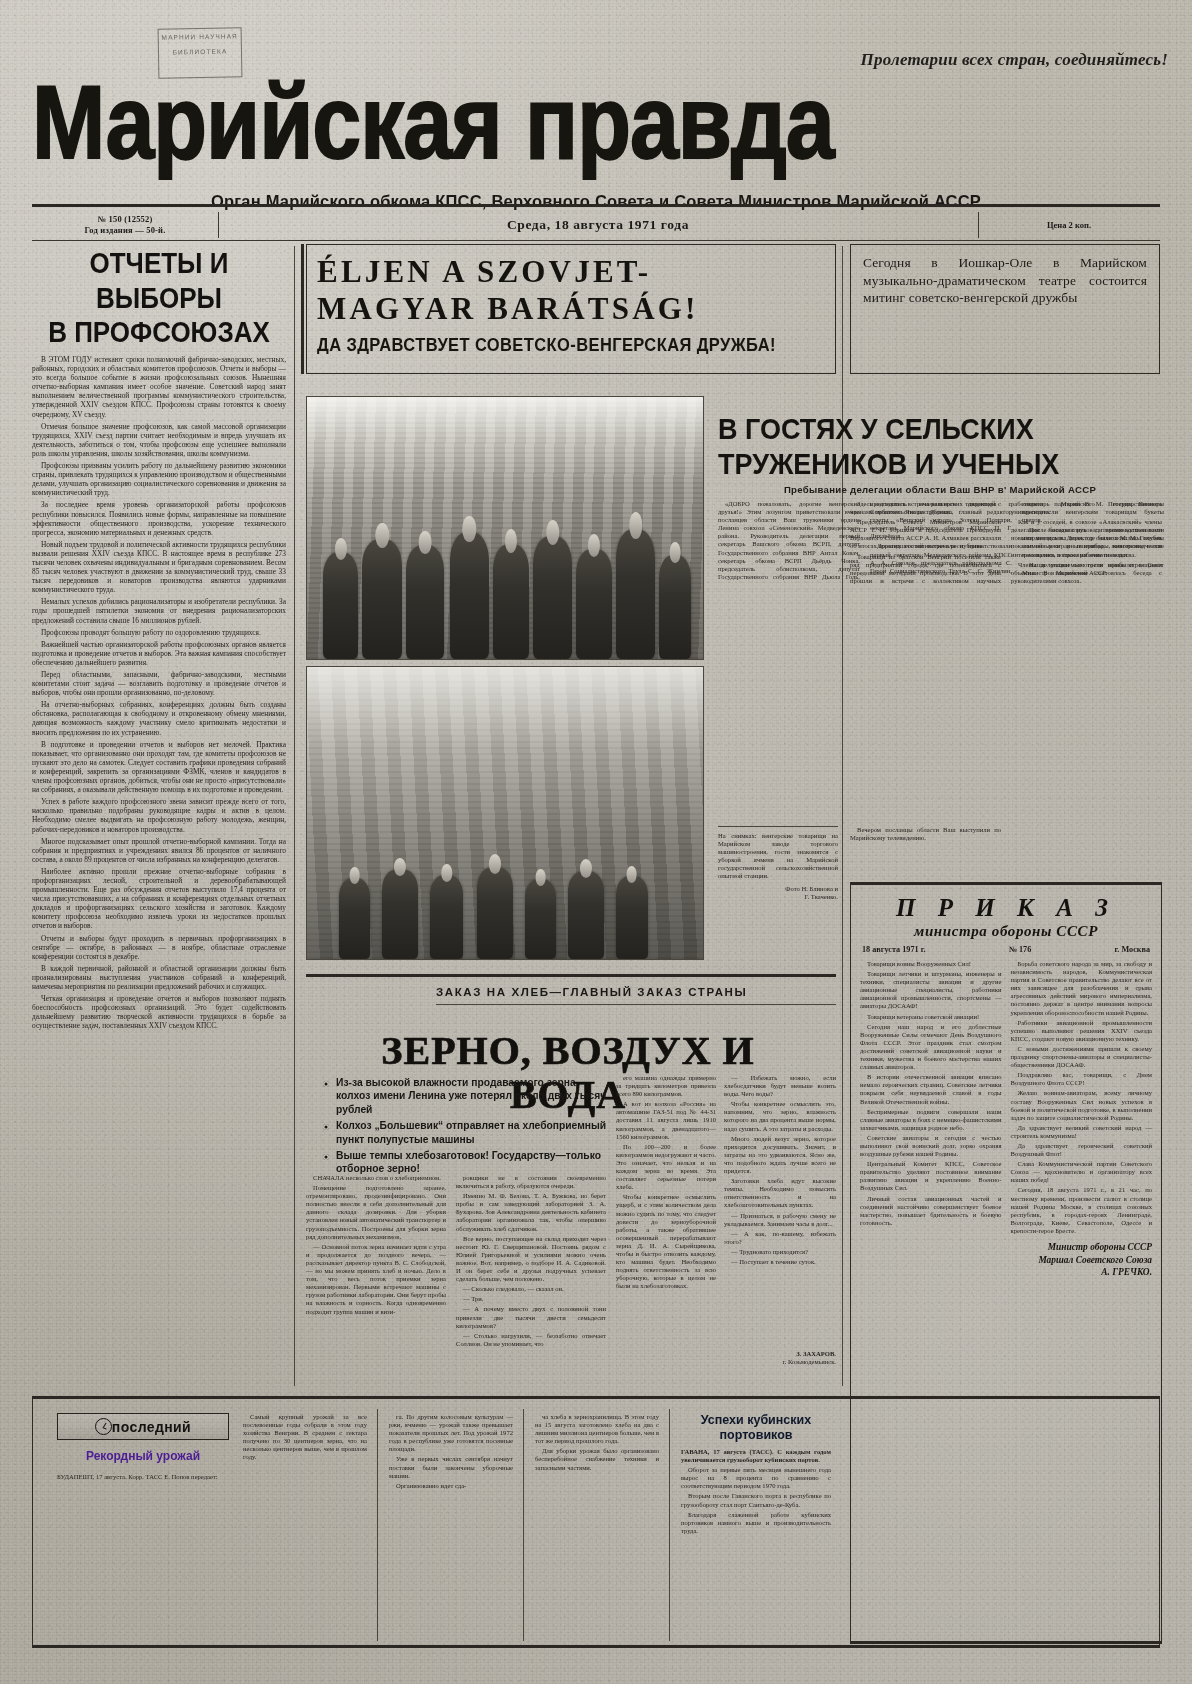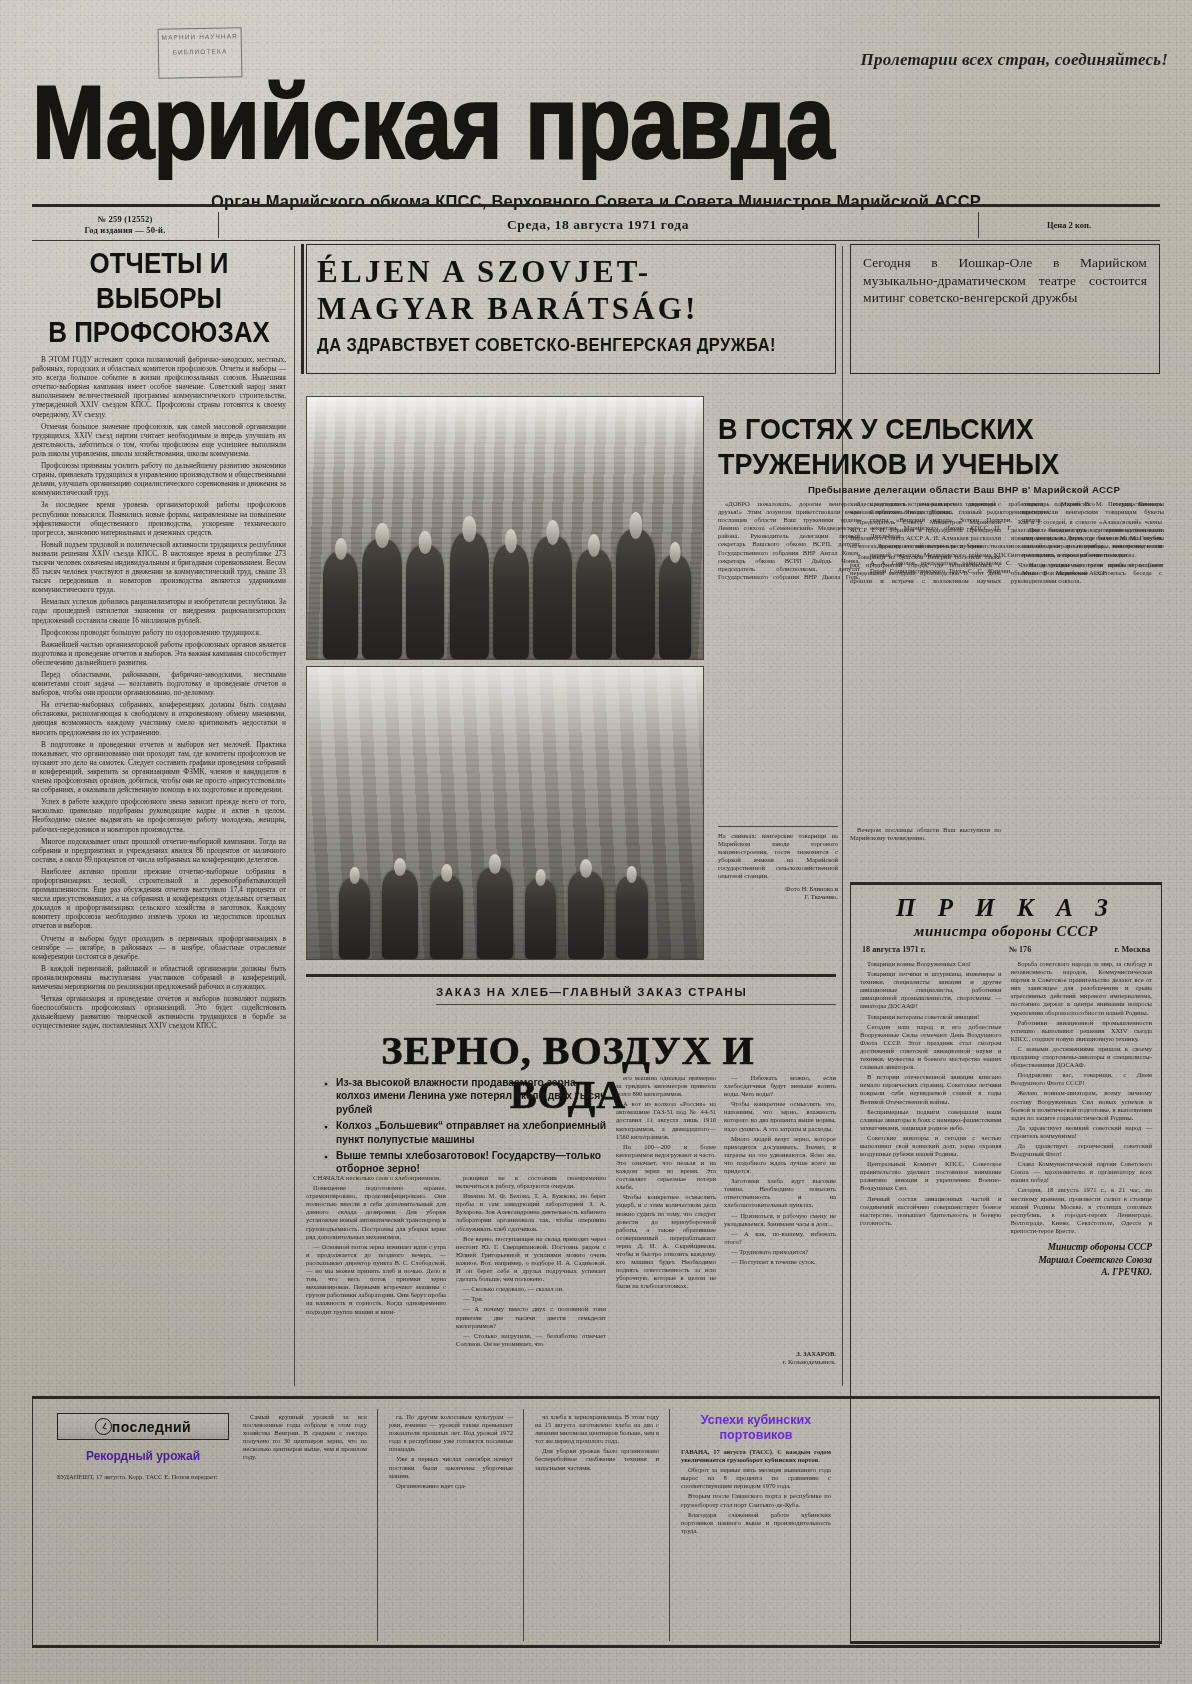--- a/index.html
+++ b/index.html
@@ -166,21 +166,21 @@
   }
 
   
   .hl-guests{
     position:absolute;left:700px;top:398px;width:444px;
     font-family:"Liberation Sans", sans-serif;
     font-weight:700;font-size:27px;line-height:32px;color:#15130f;
     transform:scaleY(1.08);transform-origin:left top;
   }
   .sub-guests{
-    position:absolute;left:724px;top:470px;width:444px;
+    position:absolute;left:700px;top:470px;width:444px;
     font-family:"Liberation Sans", sans-serif;
     font-weight:700;font-size:9.6px;letter-spacing:.3px;color:#1d1b17;text-align:center;
   }
 
   
   .kicker{
     position:absolute;font-family:"Liberation Sans", sans-serif;
     font-weight:700;font-size:11.5px;letter-spacing:1.6px;color:#1b1916;
   }
   .hl-grain{
@@ -253,21 +253,21 @@
     content:"";position:absolute;background:#141210;left:50%;top:50%;transform-origin:0 0;
   }
   .lastlogo .clock::before{width:5px;height:1.4px;transform:rotate(-58deg);}
   .lastlogo .clock::after{width:3.6px;height:1.4px;transform:rotate(25deg);}
   .lasttitle{
     margin-top:9px;text-align:center;
     font-family:"Liberation Sans", sans-serif;font-weight:700;font-size:12px;color:#4c1d95;
   }
   .strip-head{
     font-family:"Liberation Sans", sans-serif;font-weight:700;
-    font-size:12.5px;line-height:15px;text-align:center;color:#6d28d9;margin-bottom:5px;
+    font-size:12.5px;line-height:15px;text-align:center;color:#0f172a;margin-bottom:5px;
   }
 
   .colbox{position:absolute;box-sizing:border-box;}
   .sep-v{position:absolute;width:1px;background:#4a453d;}
   .sep-h{position:absolute;height:1px;background:#4a453d;}
   .sep-h3{position:absolute;height:3px;background:#2b2823;}
 </style>
 </head>
 <body>
 
@@ -280,21 +280,21 @@
   <div class="library-stamp">МАРНИИ НАУЧНАЯ БИБЛИОТЕКА</div>
   <div class="slogan">Пролетарии всех стран, соединяйтесь!</div>
   <div class="masthead-title">Марийская правда</div>
   <div class="masthead-sub">Орган Марийского обкома КПСС, Верховного Совета и Совета Министров Марийской АССР</div>
 
   <div class="rule-thick" style="top:190px"></div>
   <div class="rule-thin" style="top:226px"></div>
 
   <div class="datebar">
     <div class="cell issue">
-      <span>№ 259 (12552)</span>
+      <span>№ 150 (12552)</span>
       <span>Год издания — 50-й.</span>
     </div>
     <div class="vline" style="left:186px;top:2px;height:26px"></div>
     <div class="cell date">Среда, 18 августа 1971 года</div>
     <div class="vline" style="left:946px;top:2px;height:26px"></div>
     <div class="cell price">Цена 2 коп.</div>
   </div>
 
   <div class="sep-v" style="left:276px;top:232px;height:1140px"></div>
   <div class="sep-v" style="left:824px;top:232px;height:1140px"></div>
@@ -306,21 +306,21 @@
     </div>
     <div class="bodytext" id="col1-body">
           <p>В ЭТОМ ГОДУ истекают сроки полномочий фабрично-заводских, местных, районных, городских и областных комитетов профсоюзов. Отчеты и выборы — это всегда большое событие в жизни профсоюзальных союзов. Нынешняя отчетно-выборная кампания имеет особое значение. Советский народ занят выполнением величественной программы коммунистического строительства, утвержденной XXIV съездом КПСС. Профсоюзы страны готовятся к своему очередному, XV съезду.</p>
           <p>Отмечая большое значение профсоюзов, как самой массовой организации трудящихся, XXIV съезд партии считает необходимым и впредь улучшать их деятельность, заботиться о том, чтобы профсоюзы еще успешнее выполняли роль школы управления, школы хозяйствования, школы коммунизма.</p>
           <p>Профсоюзы призваны усилить работу по дальнейшему развитию экономики страны, привлекать трудящихся к управлению производством и общественными делами, улучшать организацию социалистического соревнования и движения за коммунистический труд.</p>
           <p>За последнее время уровень организаторской работы профсоюзов республики повысился. Появились новые формы, направленные на повышение эффективности общественного производства, ускорение технического прогресса, экономию материальных и денежных средств.</p>
           <p>Новый подъем трудовой и политической активности трудящихся республики вызвали решения XXIV съезда КПСС. В настоящее время в республике 273 тысячи человек охвачены индивидуальным и бригадным соревнованием. Весом 85 тысяч человек участвуют в движении за коммунистический труд, свыше 33 тысяч передовиков и новаторов производства являются ударниками коммунистического труда.</p>
           <p>Немалых успехов добились рационализаторы и изобретатели республики. За годы прошедшей пятилетки экономия от внедрения рационализаторских предложений составила свыше 16 миллионов рублей.</p>
           <p>Профсоюзы проводят большую работу по оздоровлению трудящихся.</p>
           <p>Важнейшей частью организаторской работы профсоюзных органов является подготовка и проведение отчетов и выборов. Эта важная кампания способствует обеспечению дальнейшего развития.</p>
-          <p>Перед областными, районными, фабрично-заводскими, местными комитетами стоит задача — возглавить подготовку и проведение отчетов и выборов, чтобы они прошли организованно, по-деловому.</p>
+          <p>Перед областными, запасными, фабрично-заводскими, местными комитетами стоит задача — возглавить подготовку и проведение отчетов и выборов, чтобы они прошли организованно, по-деловому.</p>
           <p>На отчетно-выборных собраниях, конференциях должны быть созданы обстановка, располагающая к свободному и откровенному обмену мнениями, дающая возможность каждому участнику смело критиковать недостатки и вносить предложения по их устранению.</p>
           <p>В подготовке и проведении отчетов и выборов нет мелочей. Практика показывает, что организованно они проходят там, где комитеты профсоюзов не пускают это дело на самотек. Следует составить графики проведения собраний и конференций, закрепить за организациями ФЗМК, членов и кандидатов в члены профсоюзных органов, добиться, чтобы они не просто «присутствовали» на собраниях, а оказывали действенную помощь в их подготовке и проведении.</p>
           <p>Успех в работе каждого профсоюзного звена зависит прежде всего от того, насколько правильно подобраны руководящие кадры и актив в целом. Необходимо смелее выдвигать на профсоюзную работу молодежь, женщин, рабочих-передовиков и новаторов производства.</p>
           <p>Многое подсказывает опыт прошлой отчетно-выборной кампании. Тогда на собрания и предприятиях и учреждениях явился 86 процентов от наличного состава, а около 89 процентов от числа избранных на конференцию делегатов.</p>
           <p>Наиболее активно прошли прежние отчетно-выборные собрания в профорганизациях лесной, строительной и деревообрабатывающей промышленности. Еще раз обсуждения отчетов выступило 17,4 процента от числа присутствовавших, а на собраниях и конференциях отдельных отчетных докладов и профорганизациях сельского хозяйства и заготовок. Каждому комитету профсоюза необходимо извлечь уроки из недостатков прошлых отчетов и выборов.</p>
           <p>Отчеты и выборы будут проходить в первичных профорганизациях в сентябре — октябре, в районных — в ноябре, областные отраслевые конференции состоятся в декабре.</p>
           <p>В каждой первичной, районной и областной организации должны быть проанализированы выступления участников собраний и конференций, намечены мероприятия по реализации предложений рабочих и служащих.</p>
           <p>Четкая организация и проведение отчетов и выборов позволяют поднять боеспособность профсоюзных организаций. Это будет содействовать дальнейшему развитию творческой активности трудящихся в борьбе за осуществление задач, поставленных XXIV съездом КПСС.</p>
         </div>
   </div>

